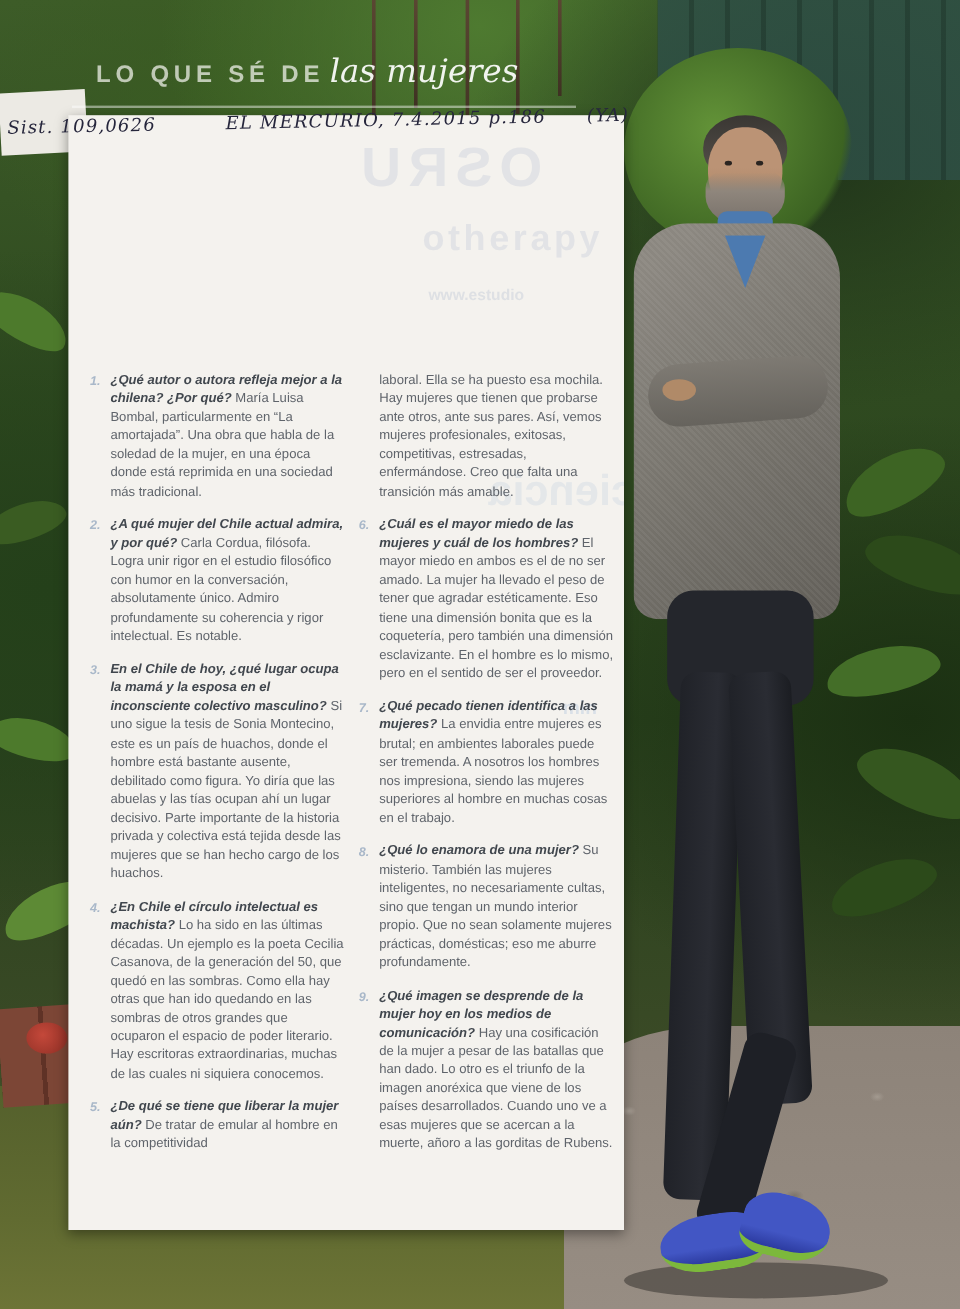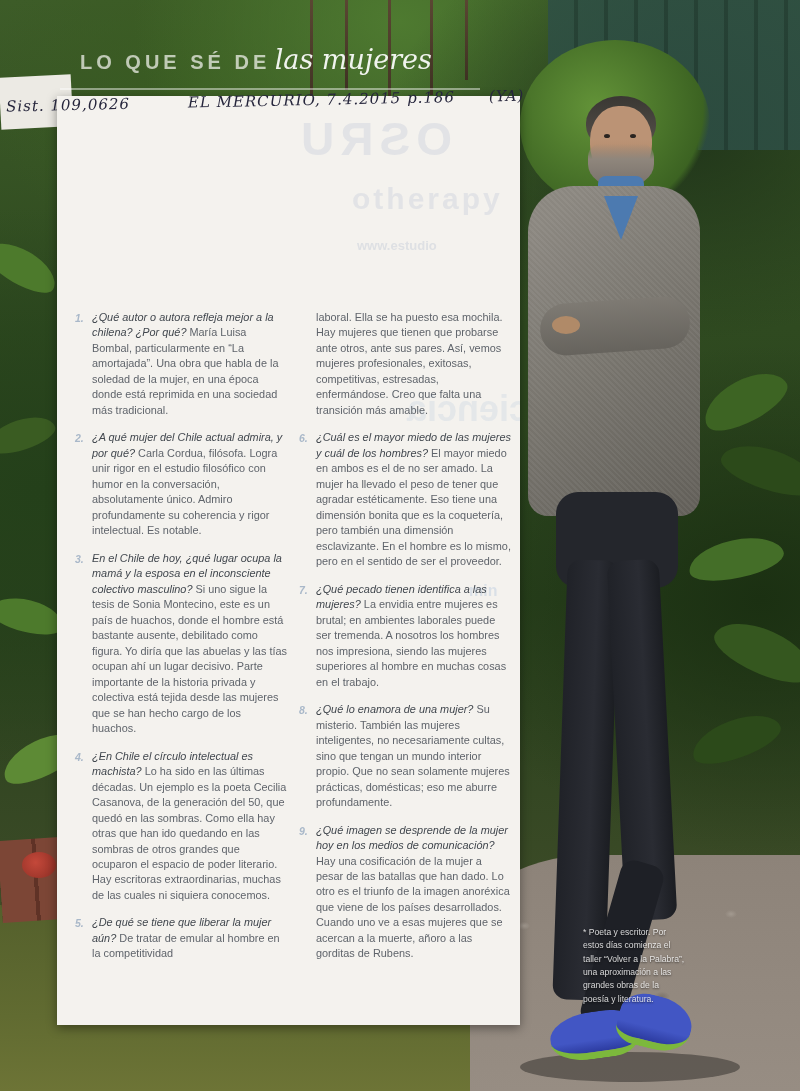--- a/index.html
+++ b/index.html
@@ -88,21 +88,21 @@
   .g3{left:300px;top:142px;font-size:13px;color:rgba(110,135,175,.17);}
   .g4{left:350px;top:292px;font-size:36px;transform:scaleX(-1);color:rgba(90,140,200,.10);}
   .g5{left:412px;top:486px;font-size:16px;color:rgba(80,130,200,.16);}
   
   .col{top:214px;width:213px;font-size:10.9px;line-height:1.42;color:#5f646b;}
   .col1{left:18px;}
   .col2{left:242px;}
   .qa{display:flex;margin-bottom:12px;}
   .num{flex:none;width:17px;color:#a9b8c9;font-weight:bold;font-style:italic;font-size:10.5px;padding-top:1px;}
   .qa p{margin:0;flex:1;}
-  .q{font-weight:normal;font-style:italic;color:#41474e;}
+  .q{font-weight:bold;font-style:italic;color:#41474e;}
   .q::after{content:" ";}
   
   .caption{left:583px;top:926px;width:122px;z-index:25;font-size:8.6px;line-height:1.55;
            color:rgba(255,255,255,.82);white-space:pre-line;text-shadow:0 1px 2px rgba(0,0,0,.6);}
 </style>
 </head>
 <body>
 
 <div class="page">
 
@@ -209,20 +209,14 @@
         <p><span class="q">¿Qué lo enamora de una mujer?</span><span>Su misterio. También las mujeres inteligentes, no necesariamente cultas, sino que tengan un mundo interior propio. Que no sean solamente mujeres prácticas, domésticas; eso me aburre profundamente.</span></p>
       </div>
       <div class="qa">
         <span class="num">9.</span>
         <p><span class="q">¿Qué imagen se desprende de la mujer hoy en los medios de comunicación?</span><span>Hay una cosificación de la mujer a pesar de las batallas que han dado. Lo otro es el triunfo de la imagen anoréxica que viene de los países desarrollados. Cuando uno ve a esas mujeres que se acercan a la muerte, añoro a las gorditas de Rubens.</span></p>
       </div>
     </div>
 
   </div>
 
-  <div class="abs caption">* Poeta y escritor. Por
-estos días comienza el
-taller “Volver a la Palabra”,
-una aproximación a las
-grandes obras de la
-poesía y literatura.</div>
 
 </div>
 
 </body></html>

